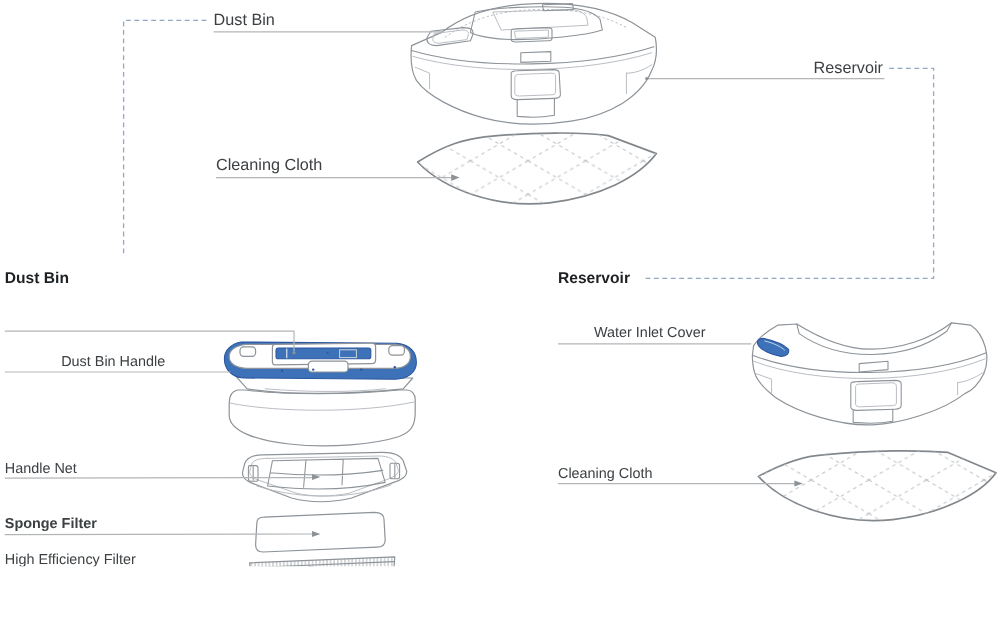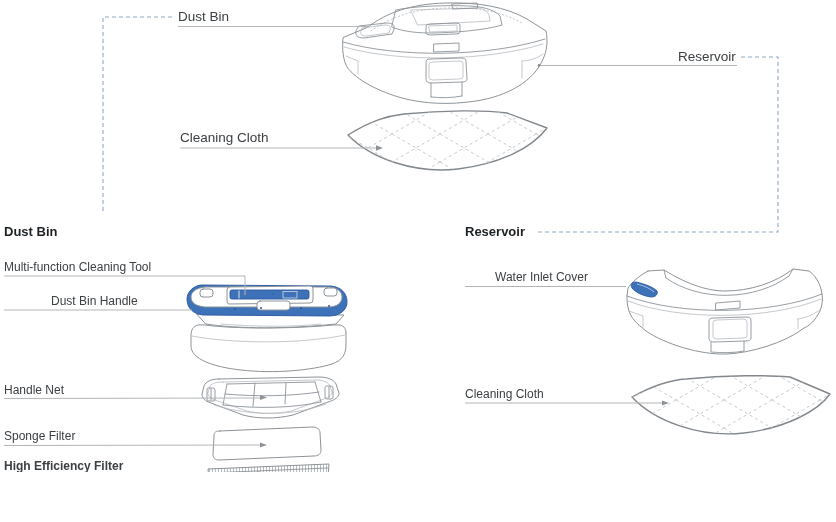--- a/index.html
+++ b/index.html
@@ -156,22 +156,21 @@
     <polygon class="arr" points="669,403 662,400.5 662,405.5"></polygon>
   </svg>
 
   <div class="lbl lbl-lg" style="left:178px;top:9px;">Dust Bin</div>
   <div class="lbl lbl-lg" style="left:180px;top:130px;">Cleaning Cloth</div>
   <div class="lbl lbl-lg" style="left:678px;top:49px;">Reservoir</div>
 
   <div class="hd" style="left:4px;top:224px;">Dust Bin</div>
   <div class="hd" style="left:465px;top:224px;">Reservoir</div>
 
-  <div class="lbl" style="left:4px;top:260px;">Multi-function Cleaning Tool</div>
   <div class="lbl" style="left:4px;top:294px;margin-left:47px;">Dust Bin Handle</div>
   <div class="lbl" style="left:4px;top:383px;">Handle Net</div>
-  <div class="lbl" style="left:4px;top:429px;">Sponge Filter</div>
-  <div class="lbl" style="left:4px;top:459px;font-weight:bold;">High Efficiency Filter</div>
+  <div class="lbl" style="left:4px;top:429px;font-weight:bold;">Sponge Filter</div>
+  <div class="lbl" style="left:4px;top:459px;">High Efficiency Filter</div>
 
   <div class="lbl" style="left:465px;top:270px;margin-left:30px;">Water Inlet Cover</div>
   <div class="lbl" style="left:465px;top:387px;">Cleaning Cloth</div>
 
 </div>
 
 </body></html>

